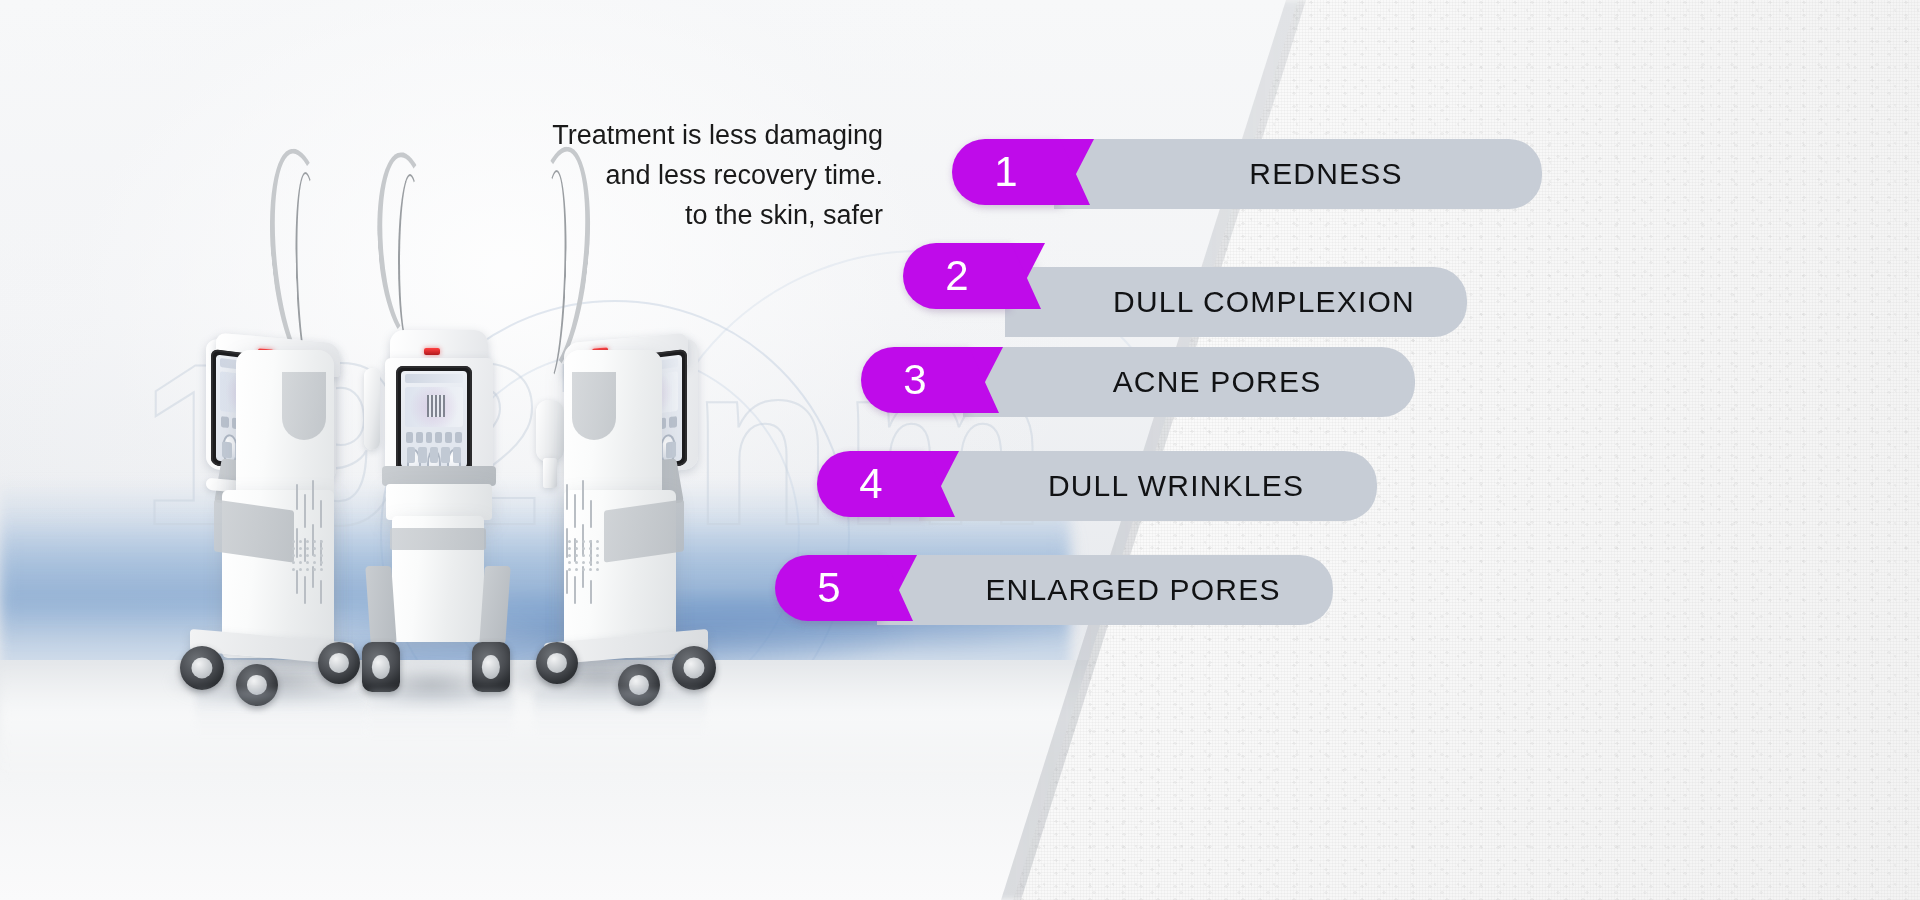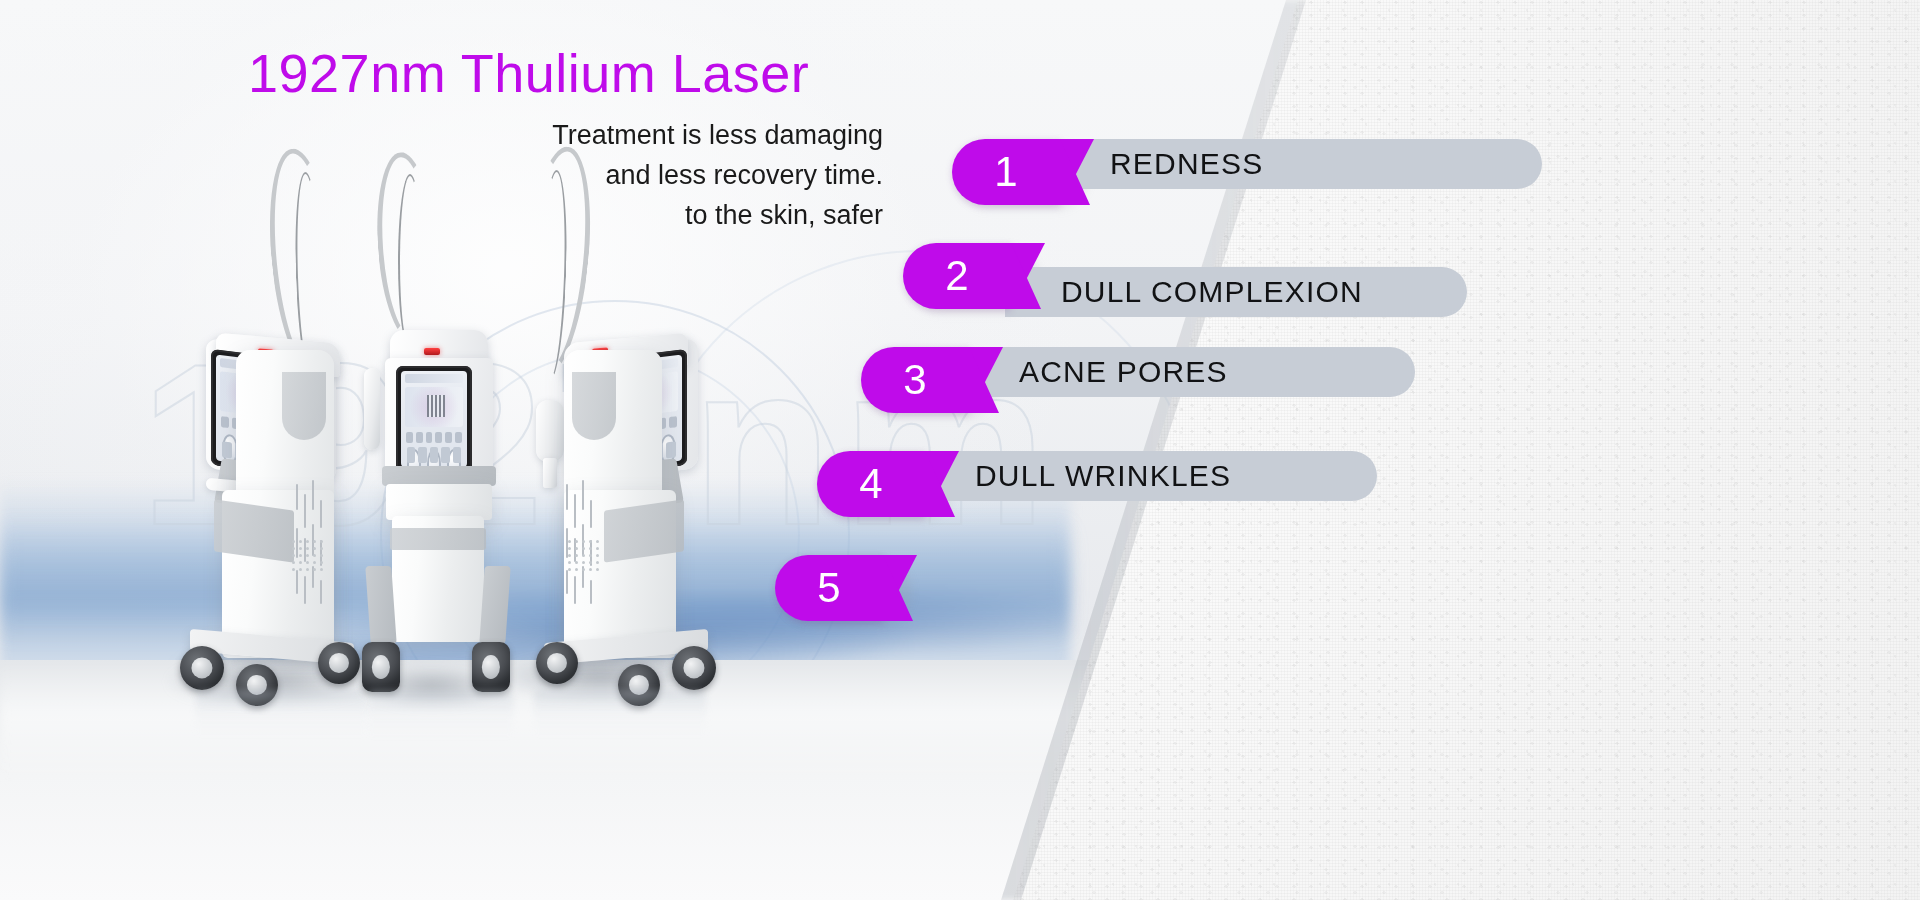--- a/index.html
+++ b/index.html
@@ -208,27 +208,28 @@
     border-color:transparent transparent #bf0bea transparent;
     transform:scaleX(-1);
     right:-30px;
   }
   .row .num .slant{
     position:absolute; left:108px; top:0; width:34px; height:66px;
     background:#bf0bea;
     clip-path:polygon(0 0, 100% 0, 0 100%, 0 100%);
   }
   .row .bar{
-    position:relative; height:50px;
+    position:relative; height:70px;
     background:#c7cdd6;
     border-radius:0 33px 33px 0;
     display:flex; align-items:center;
     z-index:1;
     margin-left:-6px;
     padding-left:56px;
+    justify-content:center;
   }
   .row .bar .lbl{
     font-size:30px; font-weight:400; letter-spacing:1.2px; color:#111214;
     white-space:nowrap;
   }
 
   .num-shadow{
     position:absolute; width:130px; height:66px; border-radius:33px;
     background:rgba(140,140,150,.16); filter:blur(5px); z-index:0;
   }
@@ -520,21 +521,20 @@
           <span class="hub"></span>
         </div>
       <div class="wheel" style="left:536px;top:642px;width:42px;height:42px;">
           <span class="hub"></span>
         </div>
 
       <div class="refl" style="left:534px;top:690px;width:172px;height:46px;"></div>
     </div>
   </div>
 
-  <h1 class="title">1927nm Thulium Laser</h1>
 
   <div class="subtitle">
     <div>Treatment is less damaging</div>
     <div>and less recovery time.</div>
     <div>to the skin, safer</div>
   </div>
 
   <div class="diag-panel"></div>
   <div class="diag-edge"></div>
 
@@ -568,16 +568,19 @@
       <div class="num-shadow" style="left:6px;top:4px;"></div>
       <div class="num">4<span class="slant"></span></div>
       <div class="bar" style="width:458px;">
         <span class="lbl">DULL WRINKLES</span>
       </div>
     </div>
 
     <div class="row" style="left:775px;top:555px;">
       <div class="num-shadow" style="left:6px;top:4px;"></div>
       <div class="num">5<span class="slant"></span></div>
+      <div class="bar" style="width:456px;">
+        <span class="lbl">ENLARGED PORES</span>
+      </div>
     </div>
 
   </div>
 </div>
 
 </body></html>

